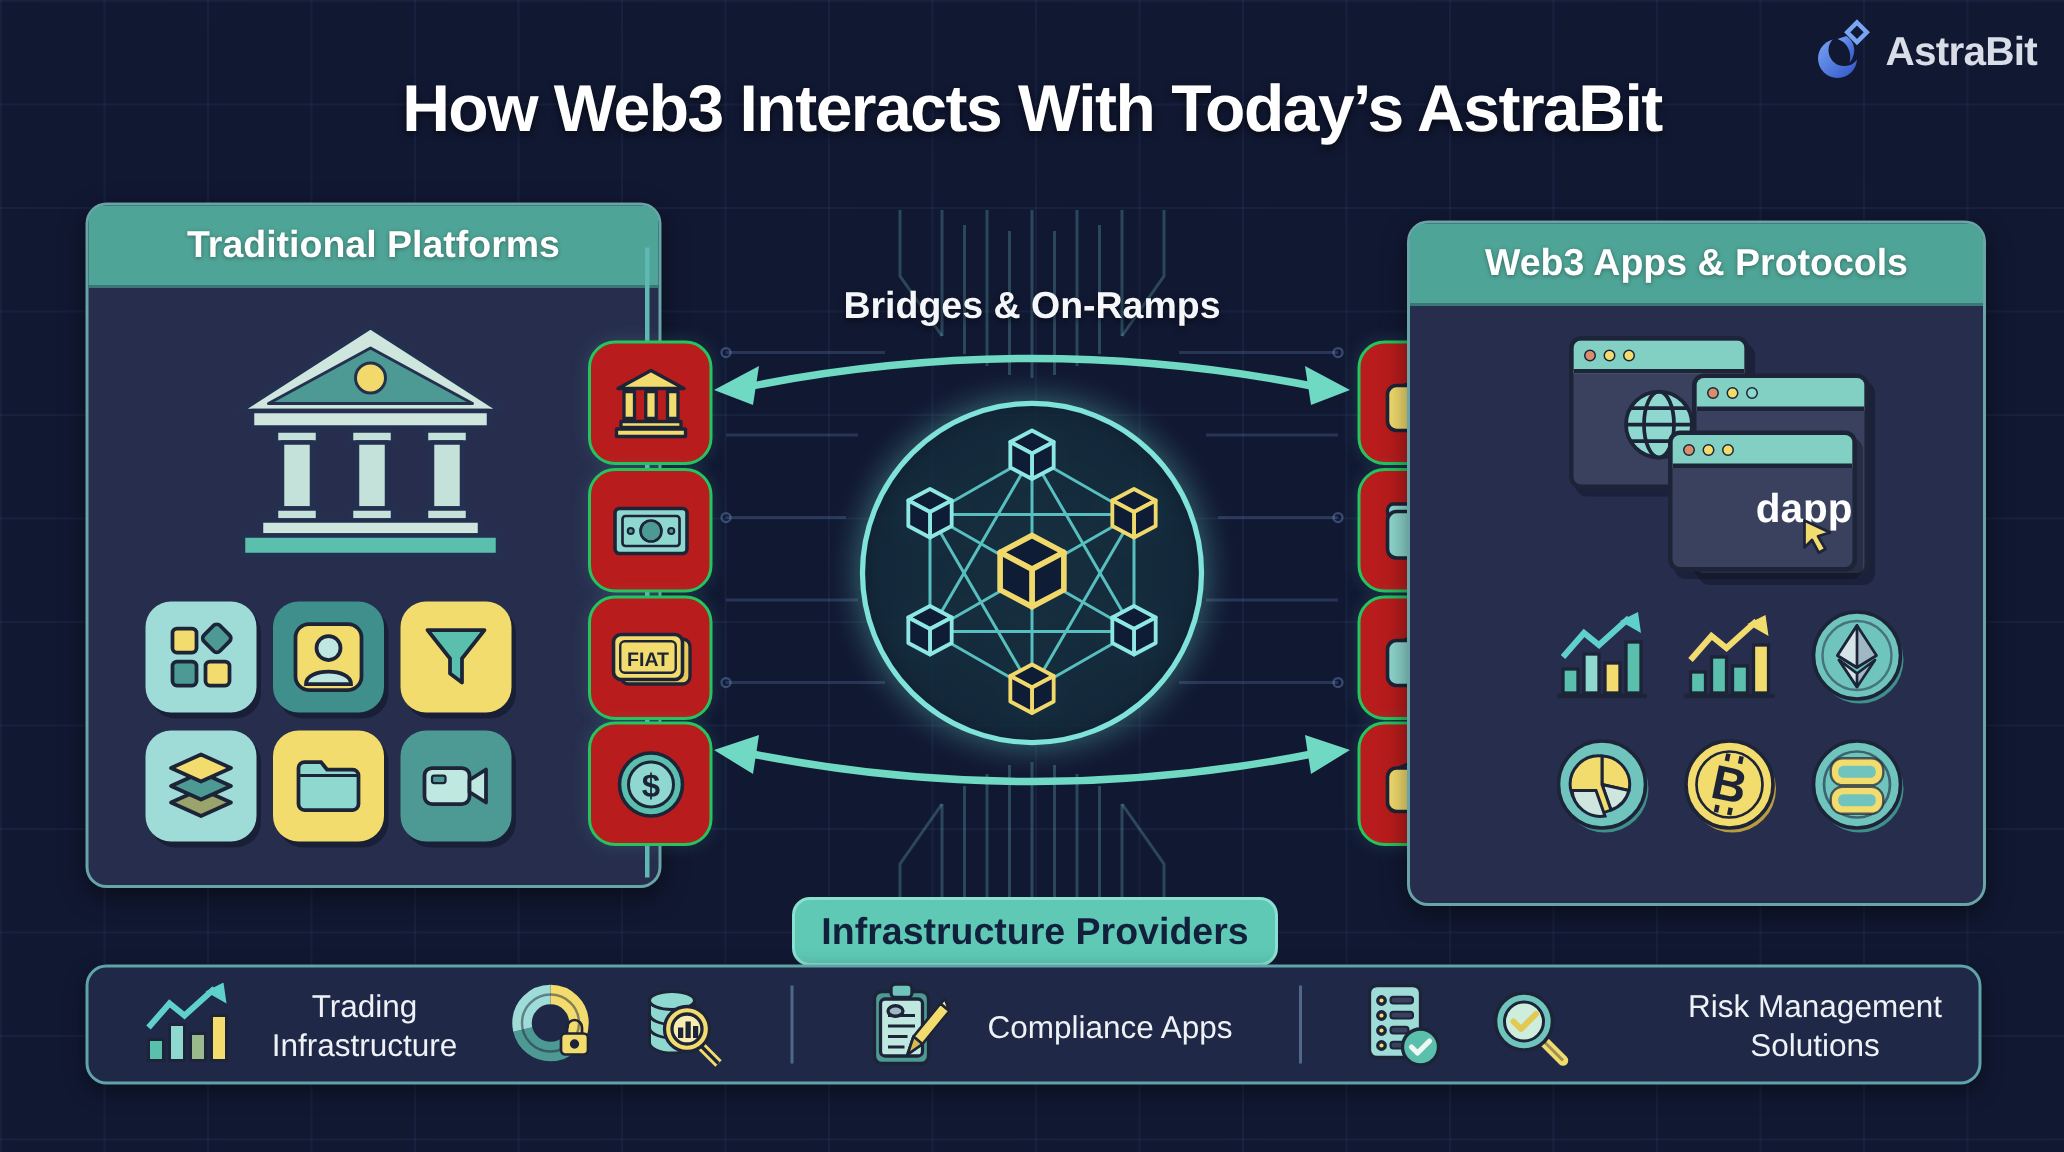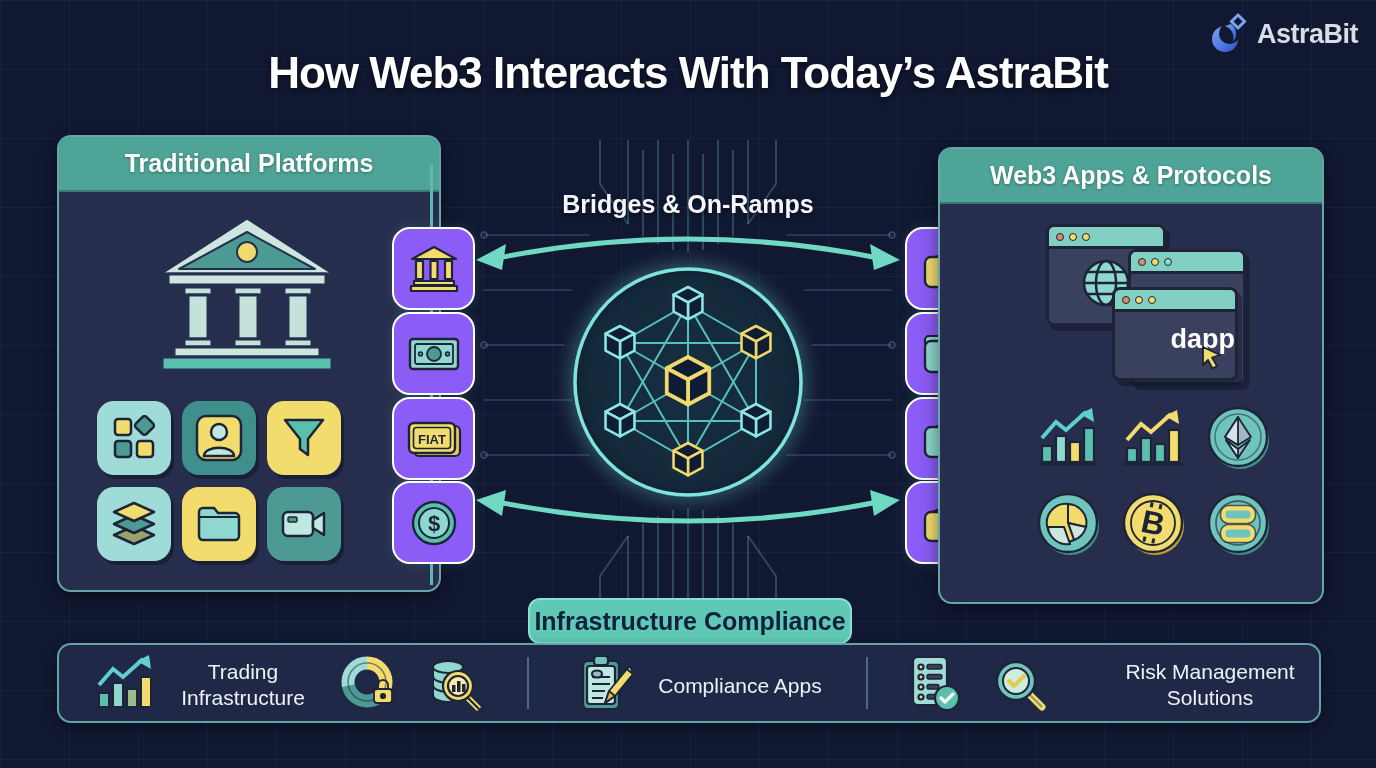--- a/index.html
+++ b/index.html
@@ -31,21 +31,21 @@
     font-size:25px;font-weight:700;color:#ffffff;text-shadow:0 1px 3px rgba(0,0,0,.35);
     border-bottom:2px solid rgba(20,40,60,.35);
   }
   .ptile{
     position:absolute;width:74px;height:74px;border-radius:17px;
     display:flex;align-items:center;justify-content:center;
     box-shadow:3px 4px 0 rgba(10,14,30,.45);
   }
   .mtile{
     position:absolute;width:79px;height:79px;border-radius:18px;
-    border:2px solid #ffffff;background:#8b5cf6;
+    border:2px solid #22c55e;background:#b91c1c;
     display:flex;align-items:center;justify-content:center;
     box-shadow:0 0 12px rgba(95,184,180,.18);
   }
   .vconn{position:absolute;width:3px;background:#5fb8b4;}
   .bridges-label{
     top:190px;left:488px;width:400px;text-align:center;
     font-size:25px;font-weight:700;color:#f4f6fa;text-shadow:0 2px 4px rgba(0,0,0,.5);
   }
   .infra-tab{
     top:598px;left:528px;width:324px;height:46px;background:#5fc9b6;
@@ -427,21 +427,21 @@
     <rect x="17" y="17" width="30" height="13" rx="6"></rect>
     <rect x="17" y="36" width="30" height="13" rx="6"></rect>
   </g>
   <g fill="none" stroke="#1d2438" stroke-width="1.6" opacity="0.7">
     <rect x="14.5" y="14.5" width="35" height="18" rx="8"></rect>
     <rect x="14.5" y="33.5" width="35" height="18" rx="8"></rect>
   </g>
 </svg>
 
 <div class="abs infra-tab">
-  <span>Infrastructure Compliance</span>
+  <span>Infrastructure Providers</span>
 </div>
 <div class="abs infra-bar"></div>
 <div class="infra-divider" style="left:527px;"></div>
 <div class="infra-divider" style="left:866px;"></div>
 
 <svg class="abs" style="left:95px;top:655px;" width="62" height="58" viewBox="0 0 62 58">
   <g stroke="#1d2438" stroke-width="2">
     <rect x="4" y="38" width="10" height="14" fill="#5bbfae"></rect>
     <rect x="18" y="28" width="10" height="24" fill="#8fd8cf"></rect>
     <rect x="32" y="34" width="10" height="18" fill="#9aba8e"></rect>

